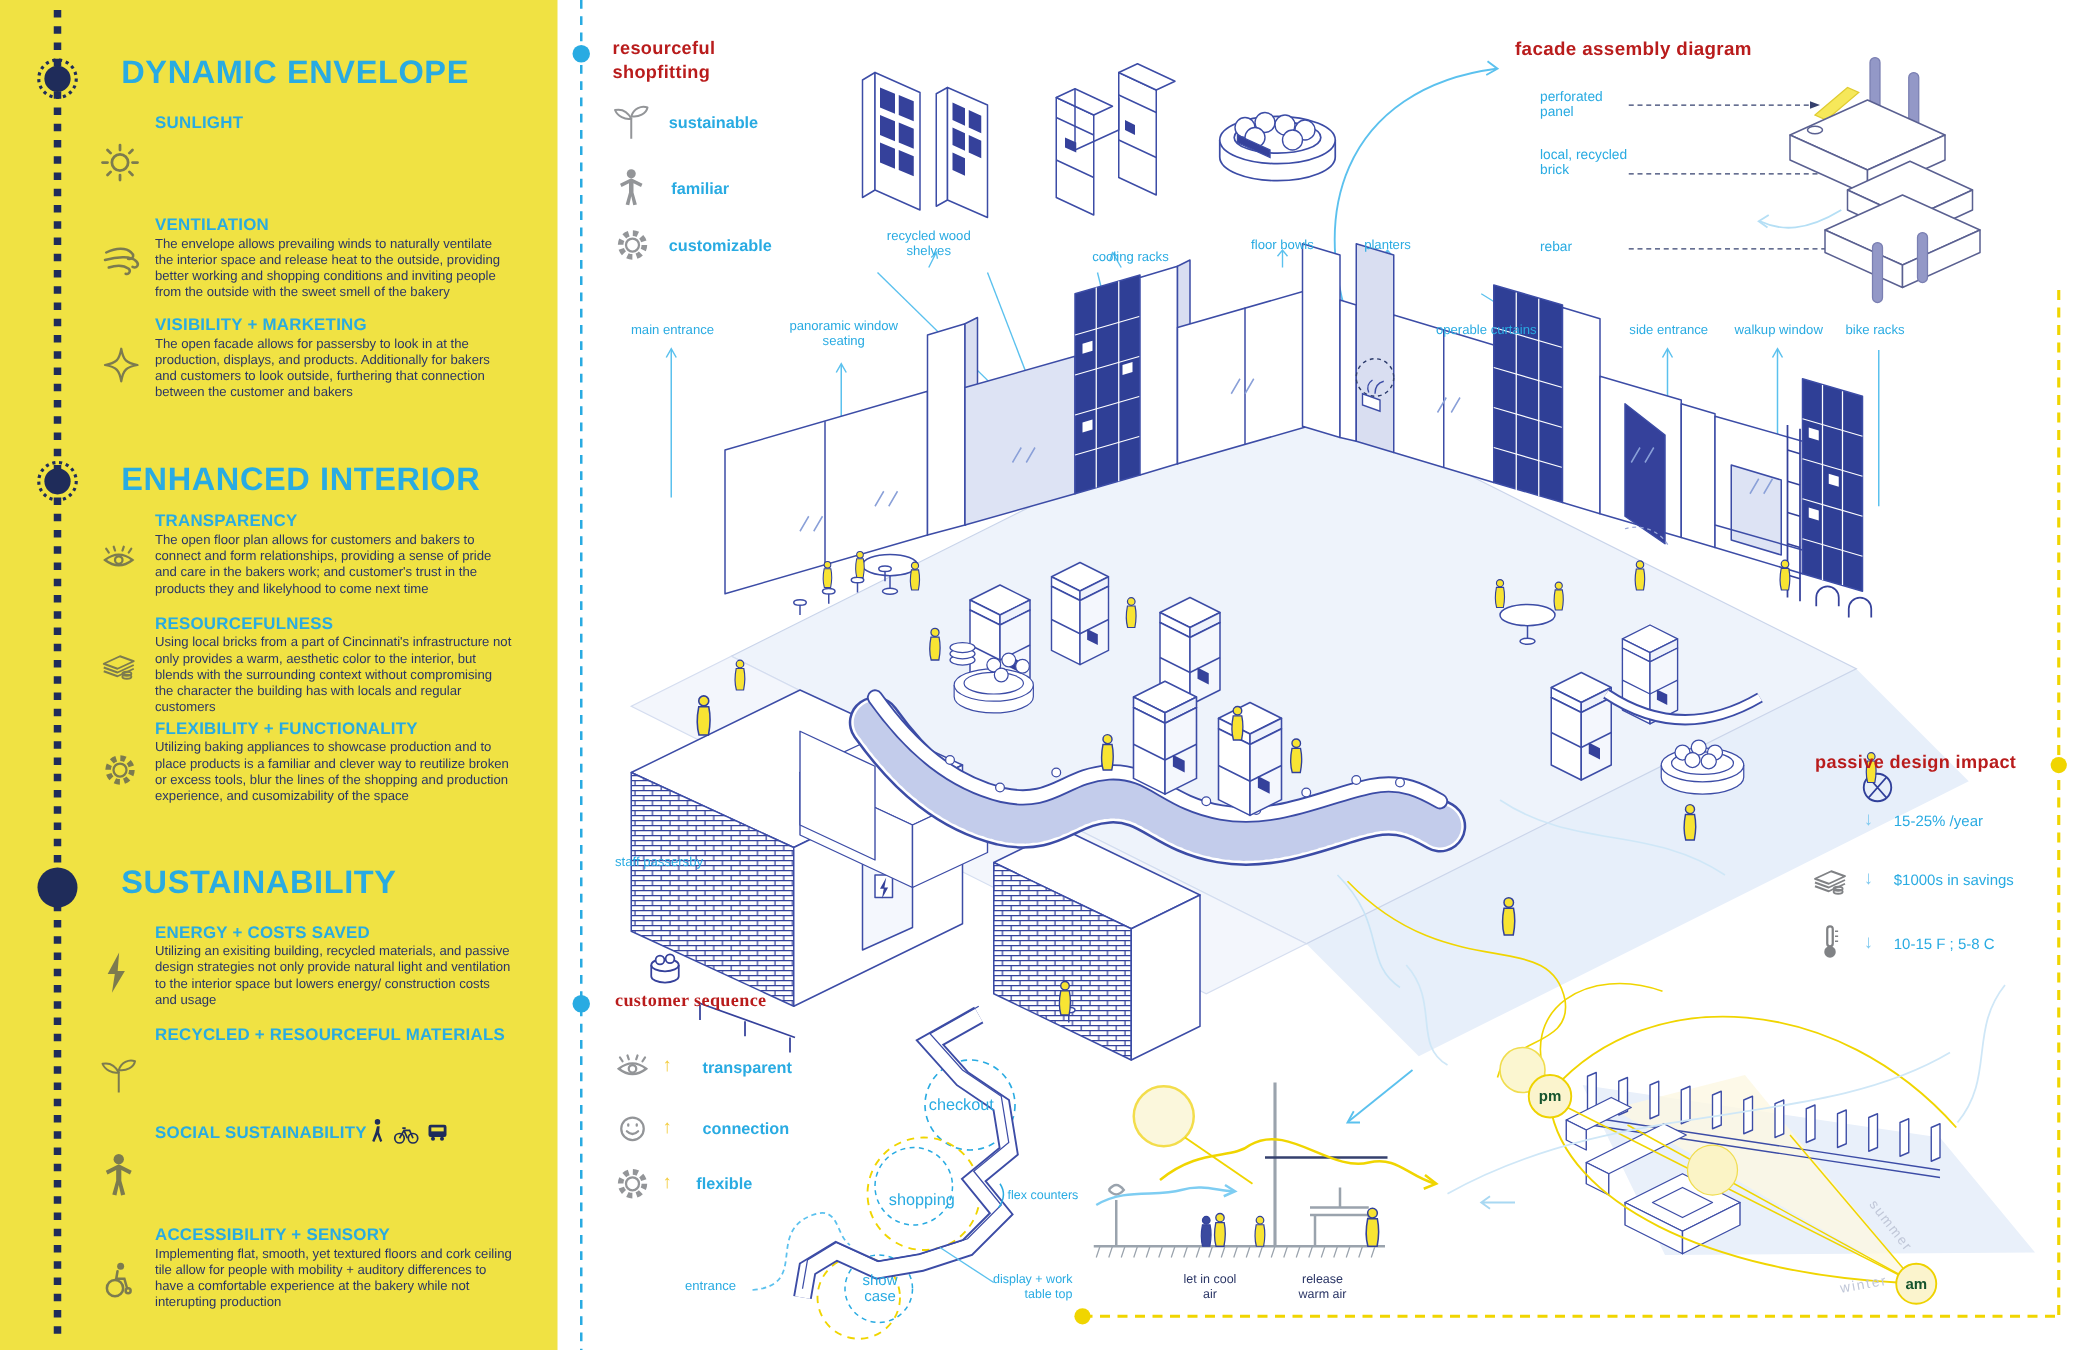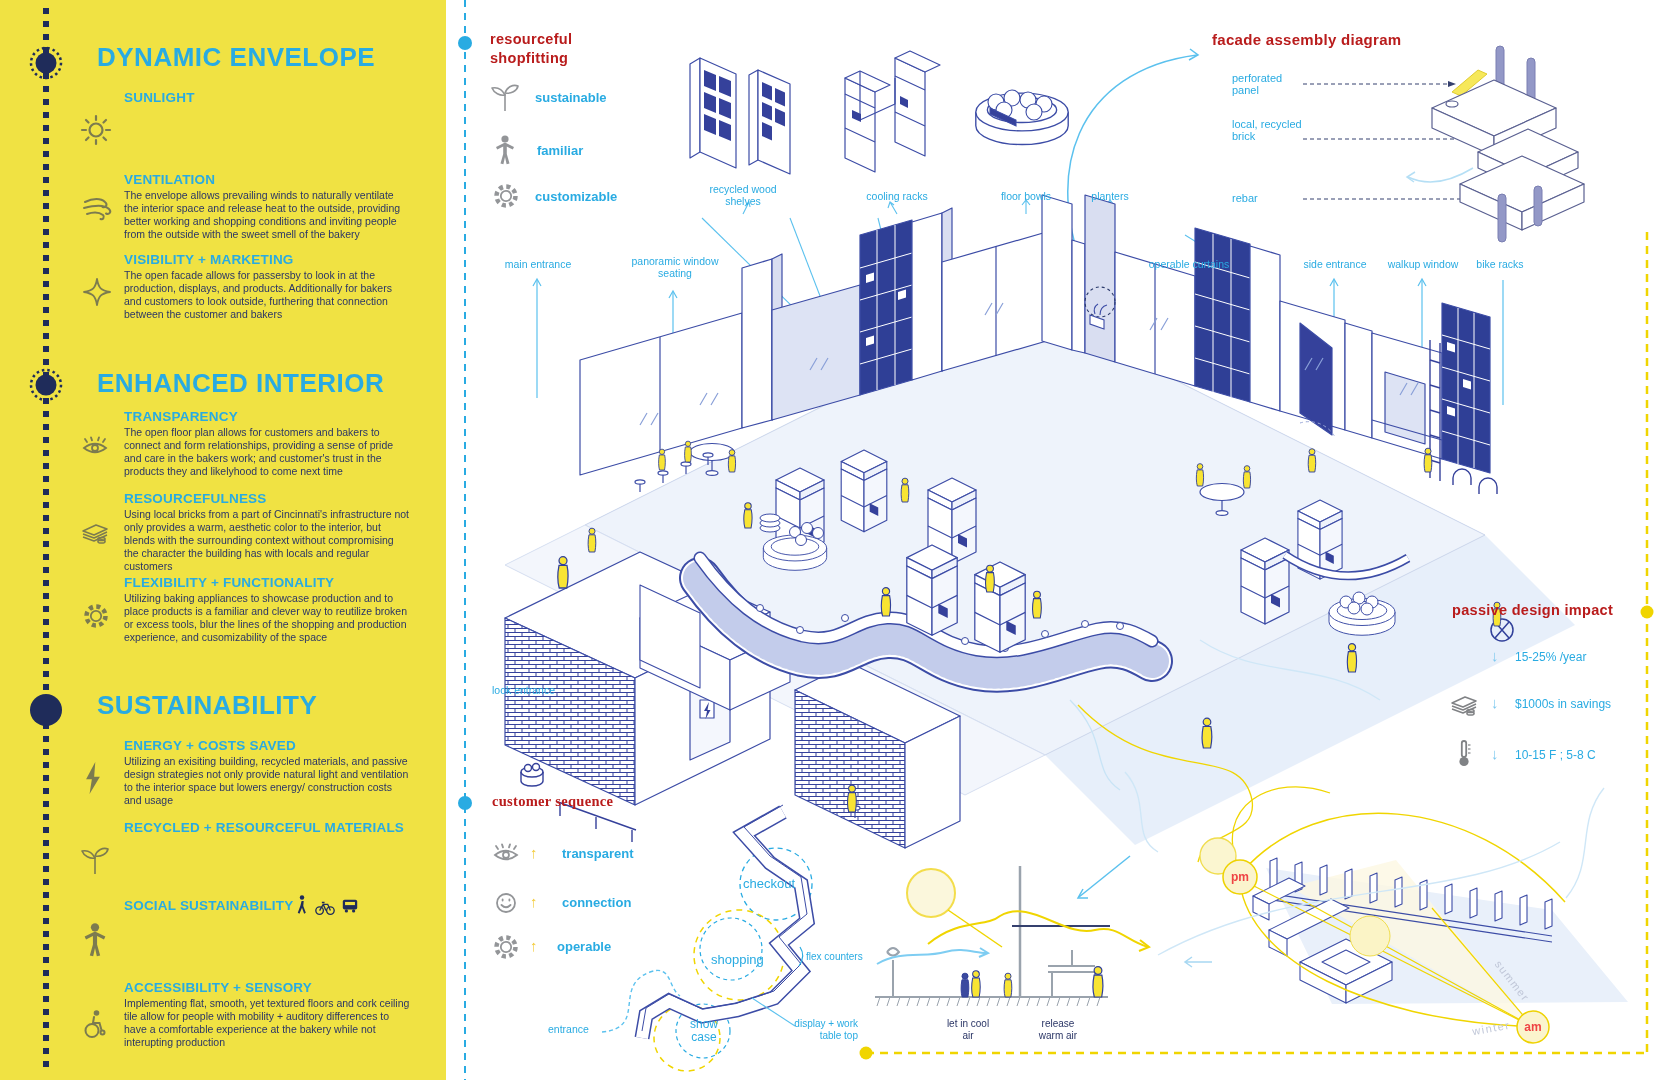--- a/index.html
+++ b/index.html
@@ -14,21 +14,21 @@
   .ol{font-size:10.5px;color:#29abe2;text-align:center;line-height:1.18;}
   .fl{font-size:11px;color:#29abe2;line-height:1.12;width:72px;}
   .lbl{font-size:10.5px;color:#29abe2;white-space:nowrap;}
   .x10{font-size:10px;white-space:normal;}
   .sc{font-size:13px;color:#29abe2;white-space:nowrap;}
   .sc2{font-size:12px;color:#29abe2;text-align:center;line-height:1.1;}
   .vs{font-size:10px;color:#2b3666;text-align:center;line-height:1.2;}
   .pv{font-size:12px;color:#29abe2;white-space:nowrap;}
   .pd-ar{font-size:15px;color:#7ec9ef;}
   .up{font-size:15px;font-weight:bold;color:#f3cc3c;}
-  .sun-lbl{font-size:12px;font-weight:bold;color:#ef4444;transform:translate(-50%,-50%);}
+  .sun-lbl{font-size:12px;font-weight:bold;color:#14532d;transform:translate(-50%,-50%);}
   .season{font-size:11px;color:#c0c7d8;letter-spacing:1.5px;}
   #left-panel{position:absolute;left:0;top:0;width:446px;height:1080px;background:#f0e243;}
 </style>
 </head>
 <body>
 
 <div id="page">
 
   <div id="left-panel"></div>
 
@@ -605,44 +605,44 @@
   <div class="t ih" style="left:124px;top:820px;">RECYCLED + RESOURCEFUL MATERIALS</div>
   <div class="t ih" style="left:124px;top:898px;">SOCIAL SUSTAINABILITY</div>
   <div class="t ih" style="left:124px;top:980px;">ACCESSIBILITY + SENSORY</div>
   <div class="t ib" style="left:124px;top:997px;">Implementing flat, smooth, yet textured floors and cork ceiling tile allow for people with mobility + auditory differences to have a comfortable experience at the bakery while not interupting production</div>
 
   <div class="t mh" style="left:490px;top:30px;width:115px;">resourceful shopfitting</div>
   <div class="t tc" style="left:535px;top:90px;">sustainable</div>
   <div class="t tc" style="left:537px;top:143px;">familiar</div>
   <div class="t tc" style="left:535px;top:189px;">customizable</div>
   <div class="t ol" style="left:706px;top:183px;width:74px;">recycled wood shelves</div>
-  <div class="t ol" style="left:859px;top:190px;width:76px;">cooling racks</div>
+  <div class="t ol" style="left:859px;top:200px;width:76px;text-align:right;">cooling racks</div>
   <div class="t ol" style="left:987px;top:190px;width:78px;">floor bowls</div>
   <div class="t ol" style="left:1082px;top:190px;width:56px;">planters</div>
 
   <div class="t mh" style="left:1212px;top:30px;font-size:15px;">facade assembly diagram</div>
   <div class="t fl" style="left:1232px;top:72px;">perforated panel</div>
   <div class="t fl" style="left:1232px;top:118px;">local, recycled brick</div>
   <div class="t fl" style="left:1232px;top:192px;">rebar</div>
 
   <div class="t ol" style="left:495px;top:258px;width:86px;">main entrance</div>
   <div class="t ol" style="left:628px;top:255px;width:94px;">panoramic window seating</div>
   <div class="t ol" style="left:1115px;top:258px;width:92px;padding-left:28px;">operable curtains</div>
   <div class="t ol" style="left:1292px;top:258px;width:86px;">side entrance</div>
   <div class="t ol" style="left:1378px;top:258px;width:90px;">walkup window</div>
   <div class="t ol" style="left:1458px;top:258px;width:84px;">bike racks</div>
-  <div class="t lbl" style="left:492px;top:684px;">look entrance</div>
+  <div class="t lbl" style="left:492px;top:684px;">staff passersby</div>
 
   <div class="t mh" style="left:492px;top:792px;font-family:Liberation Serif, serif;">customer sequence</div>
   <div class="t up" style="left:530px;top:844px;">↑</div>
   <div class="t up" style="left:530px;top:893px;">↑</div>
   <div class="t up" style="left:530px;top:937px;">↑</div>
   <div class="t tc" style="left:562px;top:846px;">transparent</div>
   <div class="t tc" style="left:562px;top:895px;">connection</div>
-  <div class="t tc" style="left:557px;top:939px;">operable</div>
+  <div class="t tc" style="left:557px;top:939px;">flexible</div>
   <div class="t sc" style="left:743px;top:876px;">checkout</div>
   <div class="t sc" style="left:711px;top:952px;">shopping</div>
   <div class="t sc2" style="left:681px;top:1018px;width:46px;">show case</div>
   <div class="t lbl" style="left:548px;top:1023px;">entrance</div>
   <div class="t lbl x10" style="left:806px;top:951px;">flex counters</div>
   <div class="t lbl x10" style="left:773px;top:1018px;width:85px;text-align:right;line-height:1.15;">display + work table top</div>
 
   <div class="t vs" style="left:943px;top:1018px;width:50px;">let in cool air</div>
   <div class="t vs" style="left:1030px;top:1018px;width:56px;">release warm air</div>
 

